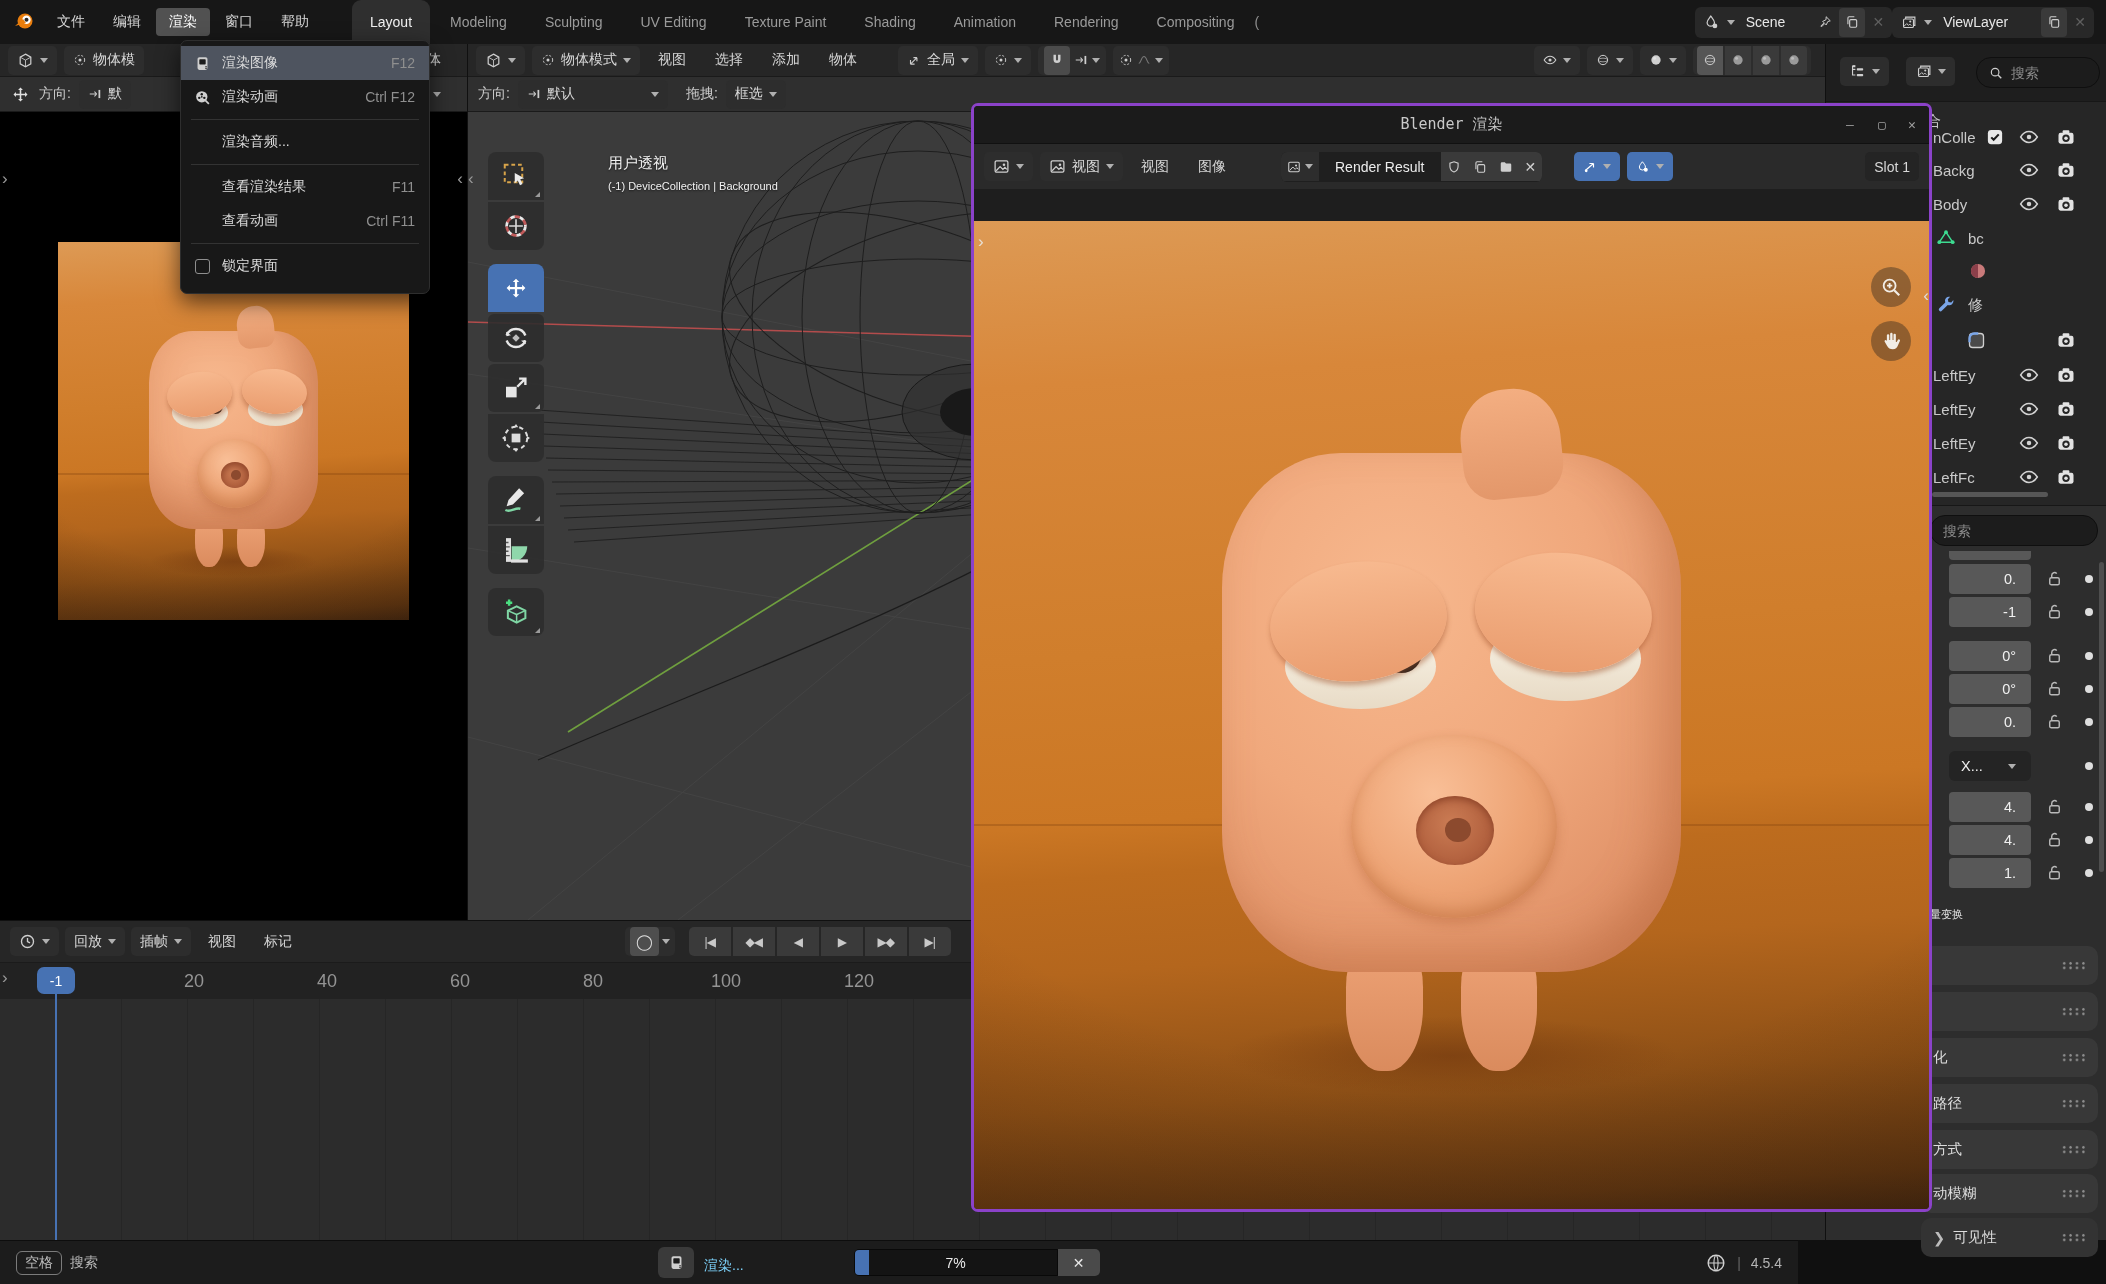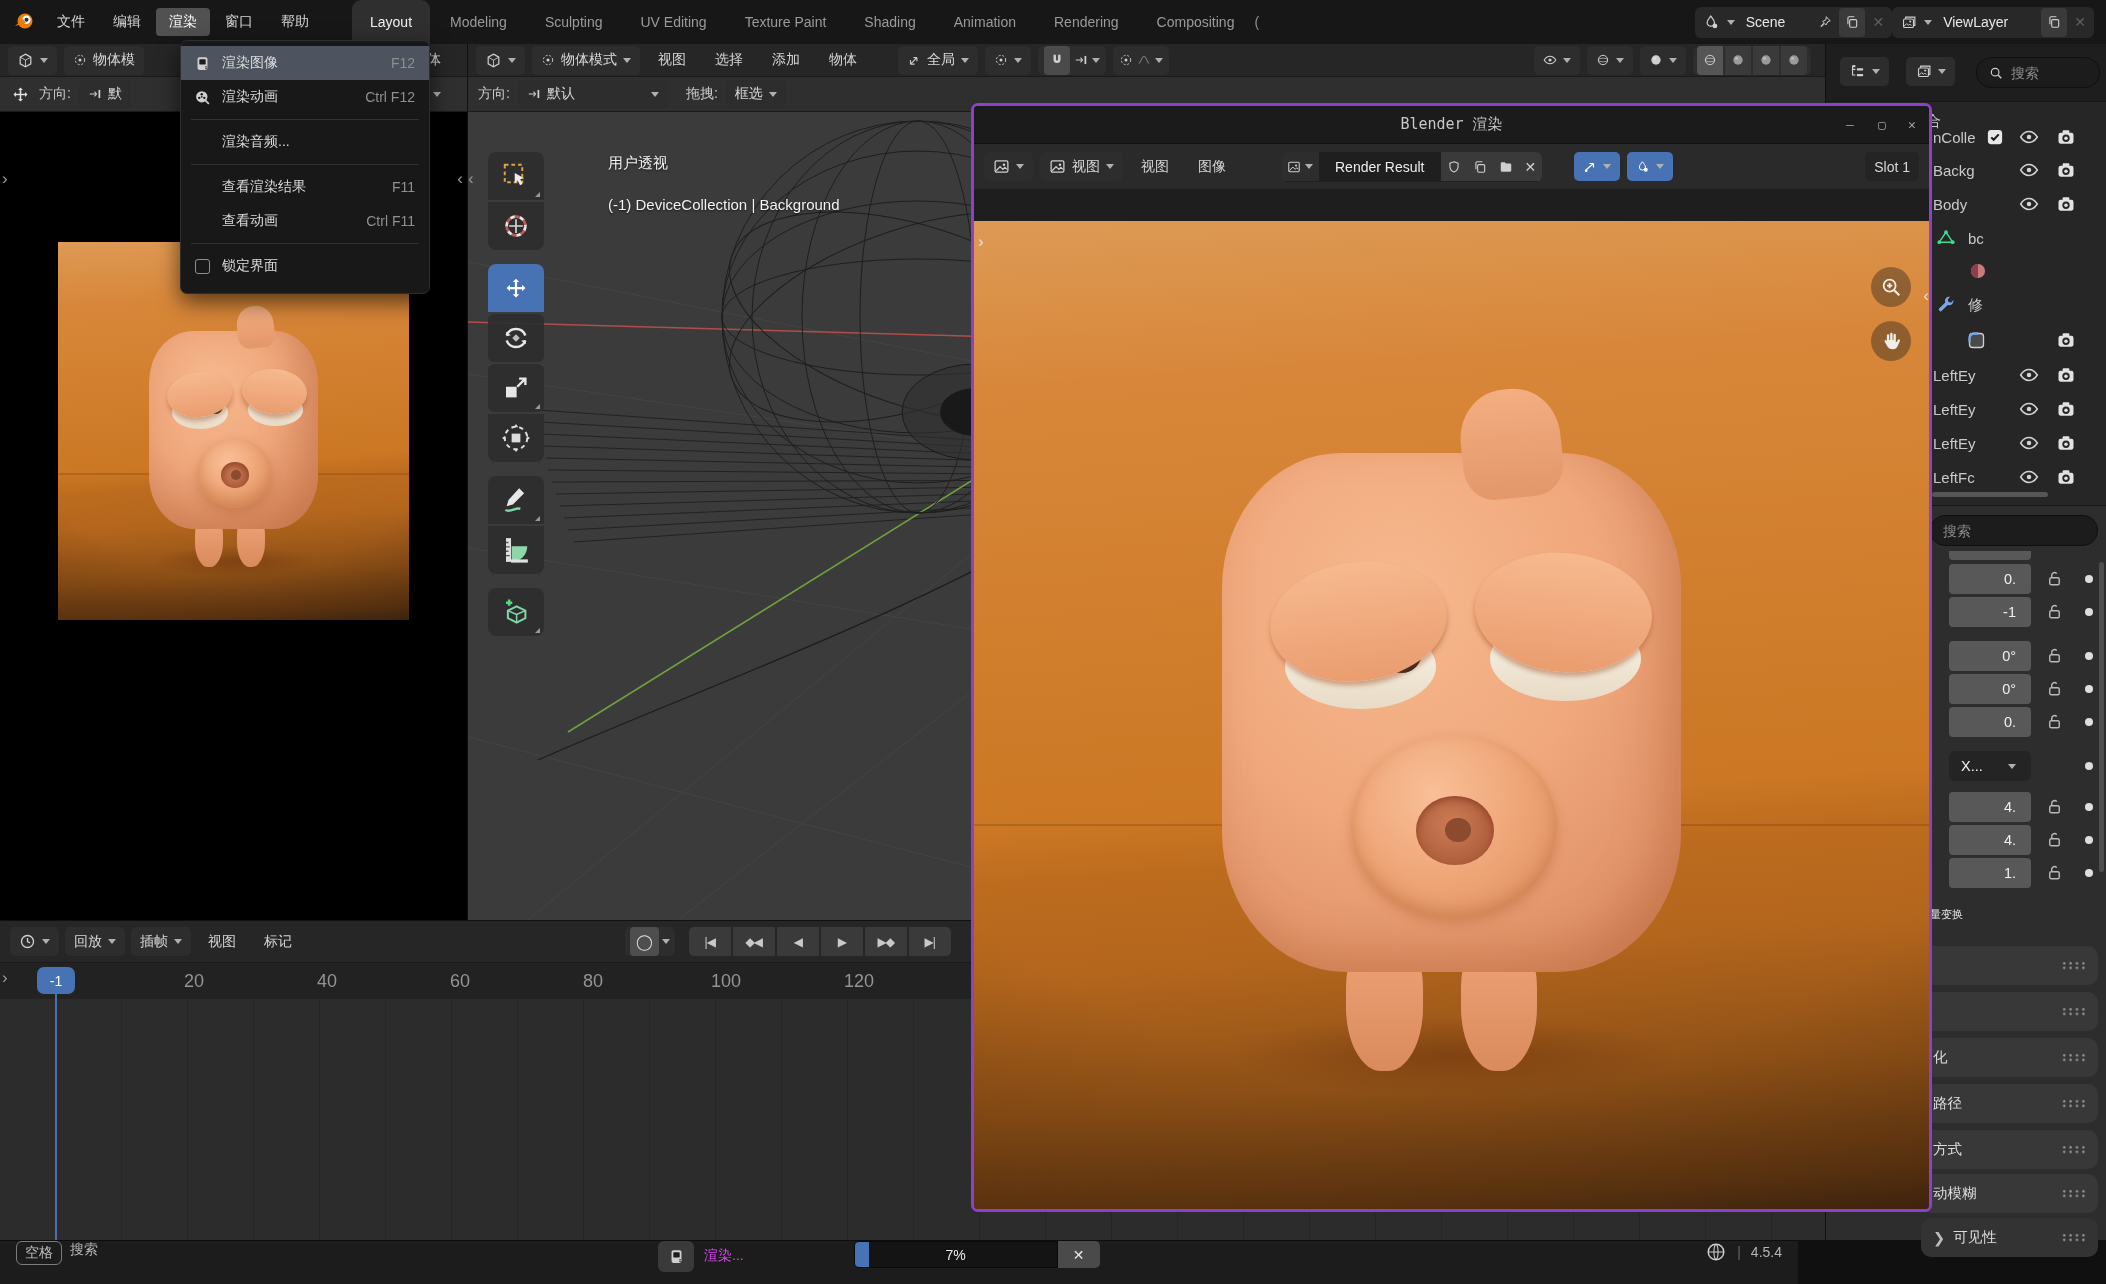--- a/index.html
+++ b/index.html
@@ -92,21 +92,21 @@
   .grip{margin-left:auto;width:25px;height:9px;background-image:radial-gradient(circle,#8e8e8e 1.1px,rgba(0,0,0,0) 1.4px);background-size:6.4px 4.6px;background-position:0 0}
   
   #timeline{position:absolute;left:0;top:920px;width:2106px;height:320px;background:#2a2a2a;z-index:1;border-top:1px solid #101010}
   #tl-header{position:absolute;left:0;top:0;right:0;height:42px;background:#262626;display:flex;align-items:center;gap:6px;padding:0 10px;border-bottom:1px solid #1b1b1b}
   #tl-ruler{position:absolute;left:0;top:42px;right:0;height:36px;background:#222}
   .tick{position:absolute;top:8px;color:#949494;font-size:18px;transform:translateX(-50%)}
   #tl-tracks{position:absolute;left:0;top:78px;right:0;bottom:0;background:
     repeating-linear-gradient(90deg,#262626 0 1px,rgba(0,0,0,0) 1px 66px);background-position:55px 0;background-color:#2c2c2c}
   .playbtn{display:flex;align-items:center;justify-content:center;height:29px;min-width:42px;background:#3a3a3a;color:#c9c9c9;font-size:12px;letter-spacing:-1px}
   
-  #statusbar{position:absolute;left:0;top:1240px;width:1798px;height:44px;background:#1c1c1c;display:flex;align-items:flex-start;padding:0 16px;color:#9c9c9c;z-index:45;border-top:1px solid #0d0d0d}
+  #statusbar{position:absolute;left:0;top:1240px;width:1798px;height:44px;background:#1c1c1c;display:flex;align-items:center;padding:0 16px;color:#9c9c9c;z-index:45;border-top:1px solid #0d0d0d}
   .keychip{border:1.4px solid #7b7b7b;border-radius:6px;padding:2px 8px;color:#bdbdbd}
   #progress{position:relative;width:204px;height:27px;background:#141414;border:1px solid #090909;border-radius:5px 0 0 5px;overflow:hidden;display:flex;align-items:center;justify-content:center;color:#ececec}
   #progress .fill{position:absolute;left:0;top:0;bottom:0;width:7%;background:#4772b3}
   #progress .ptxt{position:relative}
   .xchip{width:42px;height:27px;background:#4a4a4a;border-radius:0 5px 5px 0;display:flex;align-items:center;justify-content:center;color:#e8e8e8}
   svg{display:block}
 </style>
 </head>
 <body>
 
@@ -499,21 +499,21 @@
             <ellipse cx="450" cy="205" rx="166" ry="196"></ellipse>
           <ellipse cx="450" cy="205" rx="196" ry="90" transform="rotate(18 450 205)"></ellipse>
           <ellipse cx="450" cy="205" rx="196" ry="90" transform="rotate(-18 450 205)"></ellipse>
           <circle cx="985" cy="540" r="170"></circle>
             <ellipse cx="985" cy="540" rx="170" ry="60"></ellipse>
         </g>
         <ellipse cx="508" cy="300" rx="74" ry="48" fill="#30303099" stroke="#1a1a1a"></ellipse>
         <ellipse cx="508" cy="300" rx="36" ry="24" fill="#191919"></ellipse>
       </svg>
       <div class="overlay-txt" style="left:140px;top:42px;font-size:15px">用户透视</div>
-      <div class="overlay-txt" style="left:140px;top:84px;font-size:15px">(-1) DeviceCollection | Background</div>
+      <div class="overlay-txt" style="left:140px;top:68px;font-size:11px">(-1) DeviceCollection | Background</div>
       <span class="corner-arrow" style="left:0px;top:58px">‹</span>
       <div class="toolcol">
         <div class="toolbtn" style="border-radius:8px 8px 0 0">
             <svg viewBox="0 0 24 24">
               <rect x="3" y="3" width="14" height="14" fill="none" stroke="#d8a44a" stroke-width="1.6" stroke-dasharray="3 2.3"></rect>
               <path d="M11 9.5l7.5 4.2-3.1.9 1.8 3.7-2 1-1.8-3.7-2.4 2.1z" fill="#ececec"></path>
             </svg>
             <span class="sub"></span>
           </div>
         <div class="toolbtn" style="border-radius:0 0 8px 8px">
@@ -848,21 +848,21 @@
 
   <div id="statusbar">
     <span class="keychip">空格</span>
     <span style="margin-left:8px;color:#b5b5b5">搜索</span>
     <span style="width:560px"></span>
     <span class="seg" style="border-radius:6px;height:31px;width:36px">
         <svg class="ic">
           <use href="#i-render"></use>
         </svg>
       </span>
-    <span style="margin:6px 14px 0 10px;color:#d946ef">渲染...</span>
+    <span style="margin:6px 14px 0 10px;color:#7dd3fc">渲染...</span>
     <span style="width:96px"></span>
     <span style="display:inline-flex">
       <span id="progress">
           <span class="fill"></span>
           <span class="ptxt">7%</span>
         </span>
       <span class="xchip">✕</span>
     </span>
     <span style="margin-left:auto;display:inline-flex;align-items:center;gap:10px;color:#b5b5b5">
       <svg class="ic" style="width:22px;height:22px">

